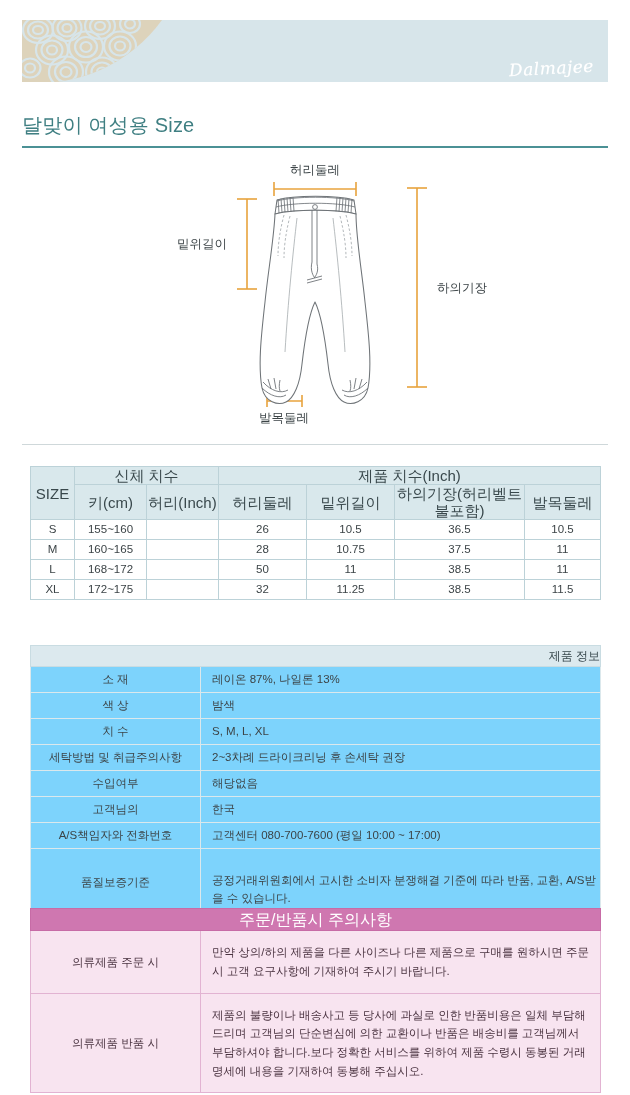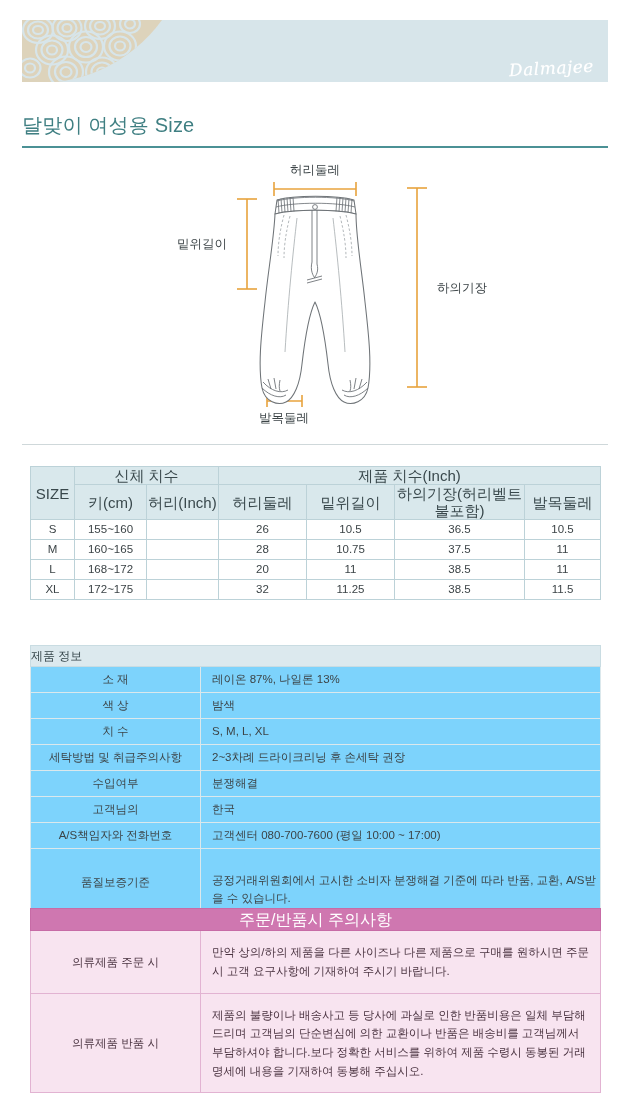--- a/index.html
+++ b/index.html
@@ -137,21 +137,21 @@
     left: 30px;
     top: 645px;
   }
   .info-table {
     font-size: 11.5px;
     color: #3c4447;
   }
   .info-table .info-head {
     background: #dce9ee;
     color: #37474c;
-    text-align: left;
+    text-align: right;
     height: 20px;
     line-height: 20px;
     font-size: 12px;
     border: 1px solid #c9dce2;
   }
   .info-table td {
     border: 1px solid #dbe8ec;
     background: #7dd3fc;
     height: 25px;
   }
@@ -417,21 +417,21 @@
           <td></td>
           <td>28</td>
           <td>10.75</td>
           <td>37.5</td>
           <td>11</td>
         </tr>
         <tr>
           <td>L</td>
           <td>168~172</td>
           <td></td>
-          <td>20</td>
+          <td>50</td>
           <td>11</td>
           <td>38.5</td>
           <td>11</td>
         </tr>
         <tr>
           <td>XL</td>
           <td>172~175</td>
           <td></td>
           <td>32</td>
           <td>11.25</td>
@@ -463,21 +463,21 @@
         <tr>
           <td class="info-label">치 수</td>
           <td class="info-value">S, M, L, XL</td>
         </tr>
         <tr>
           <td class="info-label">세탁방법 및 취급주의사항</td>
           <td class="info-value">2~3차례 드라이크리닝 후 손세탁 권장</td>
         </tr>
         <tr>
           <td class="info-label">수입여부</td>
-          <td class="info-value">분쟁해결</td>
+          <td class="info-value">해당없음</td>
         </tr>
         <tr>
           <td class="info-label">고객님의</td>
           <td class="info-value">한국</td>
         </tr>
         <tr>
           <td class="info-label">A/S책임자와 전화번호</td>
           <td class="info-value">고객센터 080-700-7600 (평일 10:00 ~ 17:00)</td>
         </tr>
         <tr class="tall">

